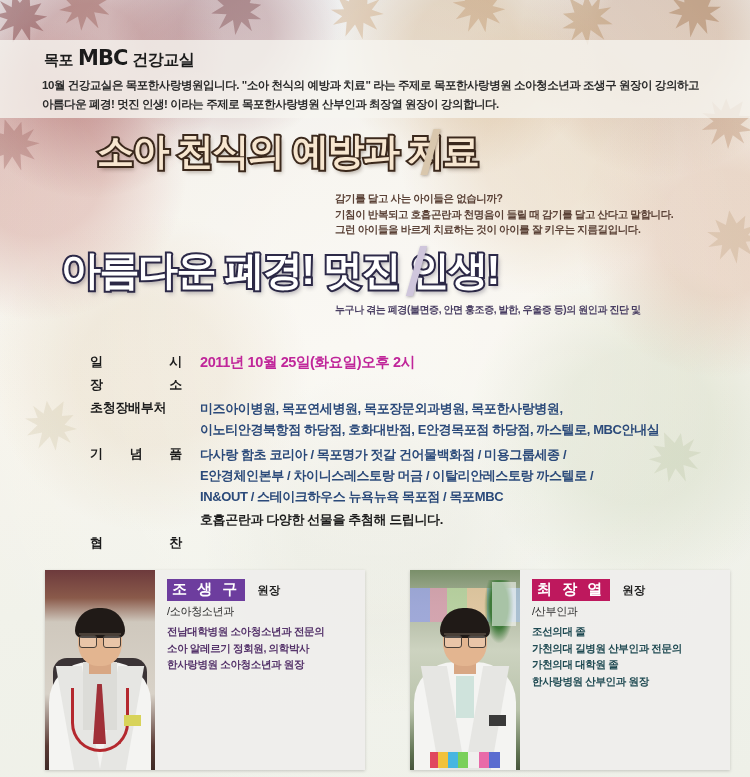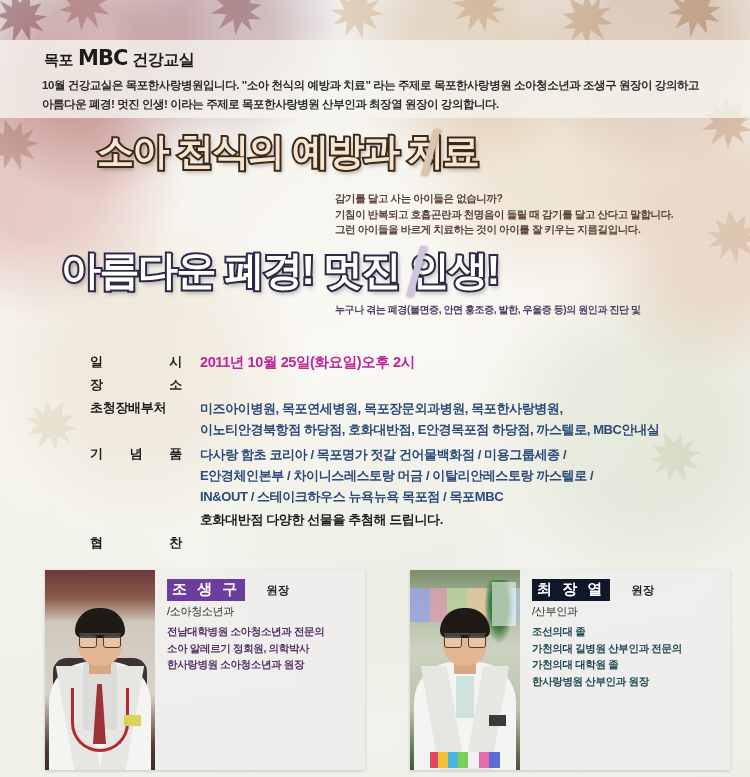--- a/index.html
+++ b/index.html
@@ -121,27 +121,27 @@
     position:absolute; top:570px; width:320px; height:200px;
     display:flex; box-shadow:0 1px 3px rgba(0,0,0,.18);
   }
   #card-left  { left:45px; }
   #card-right { left:410px; }
   .photo { width:110px; height:200px; position:relative; overflow:hidden; flex:0 0 110px; }
   .info-pane {
     flex:1; background:rgba(239,238,236,.93); padding:9px 10px 0 12px;
     position:relative;
   }
-  .nm-line { display:flex; align-items:baseline; gap:21px; }
+  .nm-line { display:flex; align-items:baseline; gap:12px; }
   .nm {
     font-size:15px; font-weight:bold; color:#fff; padding:1px 5px 2px;
     letter-spacing:3px;
   }
   .nm-p { background:#6d3d9e; }
-  .nm-t { background:#0f172a;text-align:right; }
+  .nm-t { background:#be185d;text-align:right; }
   .pos { font-size:11.5px; font-weight:bold; color:#1e1e1e; }
   .dept { font-size:11px; color:#2a2a2a; margin-top:3px; letter-spacing:-.3px; }
   .creds { margin-top:4px; }
   .creds div {
     font-size:10.5px; line-height:16.5px; font-weight:bold;
     letter-spacing:-.35px;
   }
   #card-left .creds div { color:#56346b; }
   #card-right .creds div { color:#1f4a52; }
 
@@ -274,21 +274,21 @@
       </div>
       <div class="val gift">
         <div>다사랑 함초 코리아 / 목포명가 젓갈 건어물백화점 / 미용그룹세종 /</div>
         <div>E안경체인본부 / 차이니스레스토랑 머금 / 이탈리안레스토랑 까스텔로 /</div>
         <div>IN&amp;OUT / 스테이크하우스 뉴욕뉴욕 목포점 / 목포MBC</div>
       </div>
     </div>
 
     <div class="row note-row">
       <div class="lbl"></div>
-      <div class="val note">호화대반점 다양한 선물을 추첨해 드립니다.</div>
+      <div class="val note">호흡곤란과 다양한 선물을 추첨해 드립니다.</div>
     </div>
 
     <div class="row">
       <div class="lbl spread">
         <span>협</span>
         <span>찬</span>
       </div>
     </div>
   </div>
 

